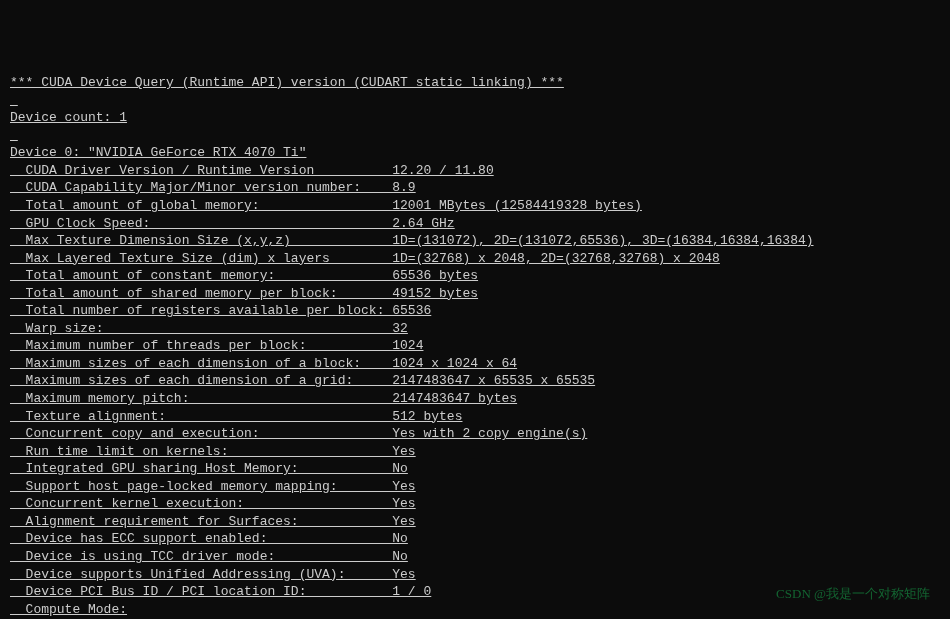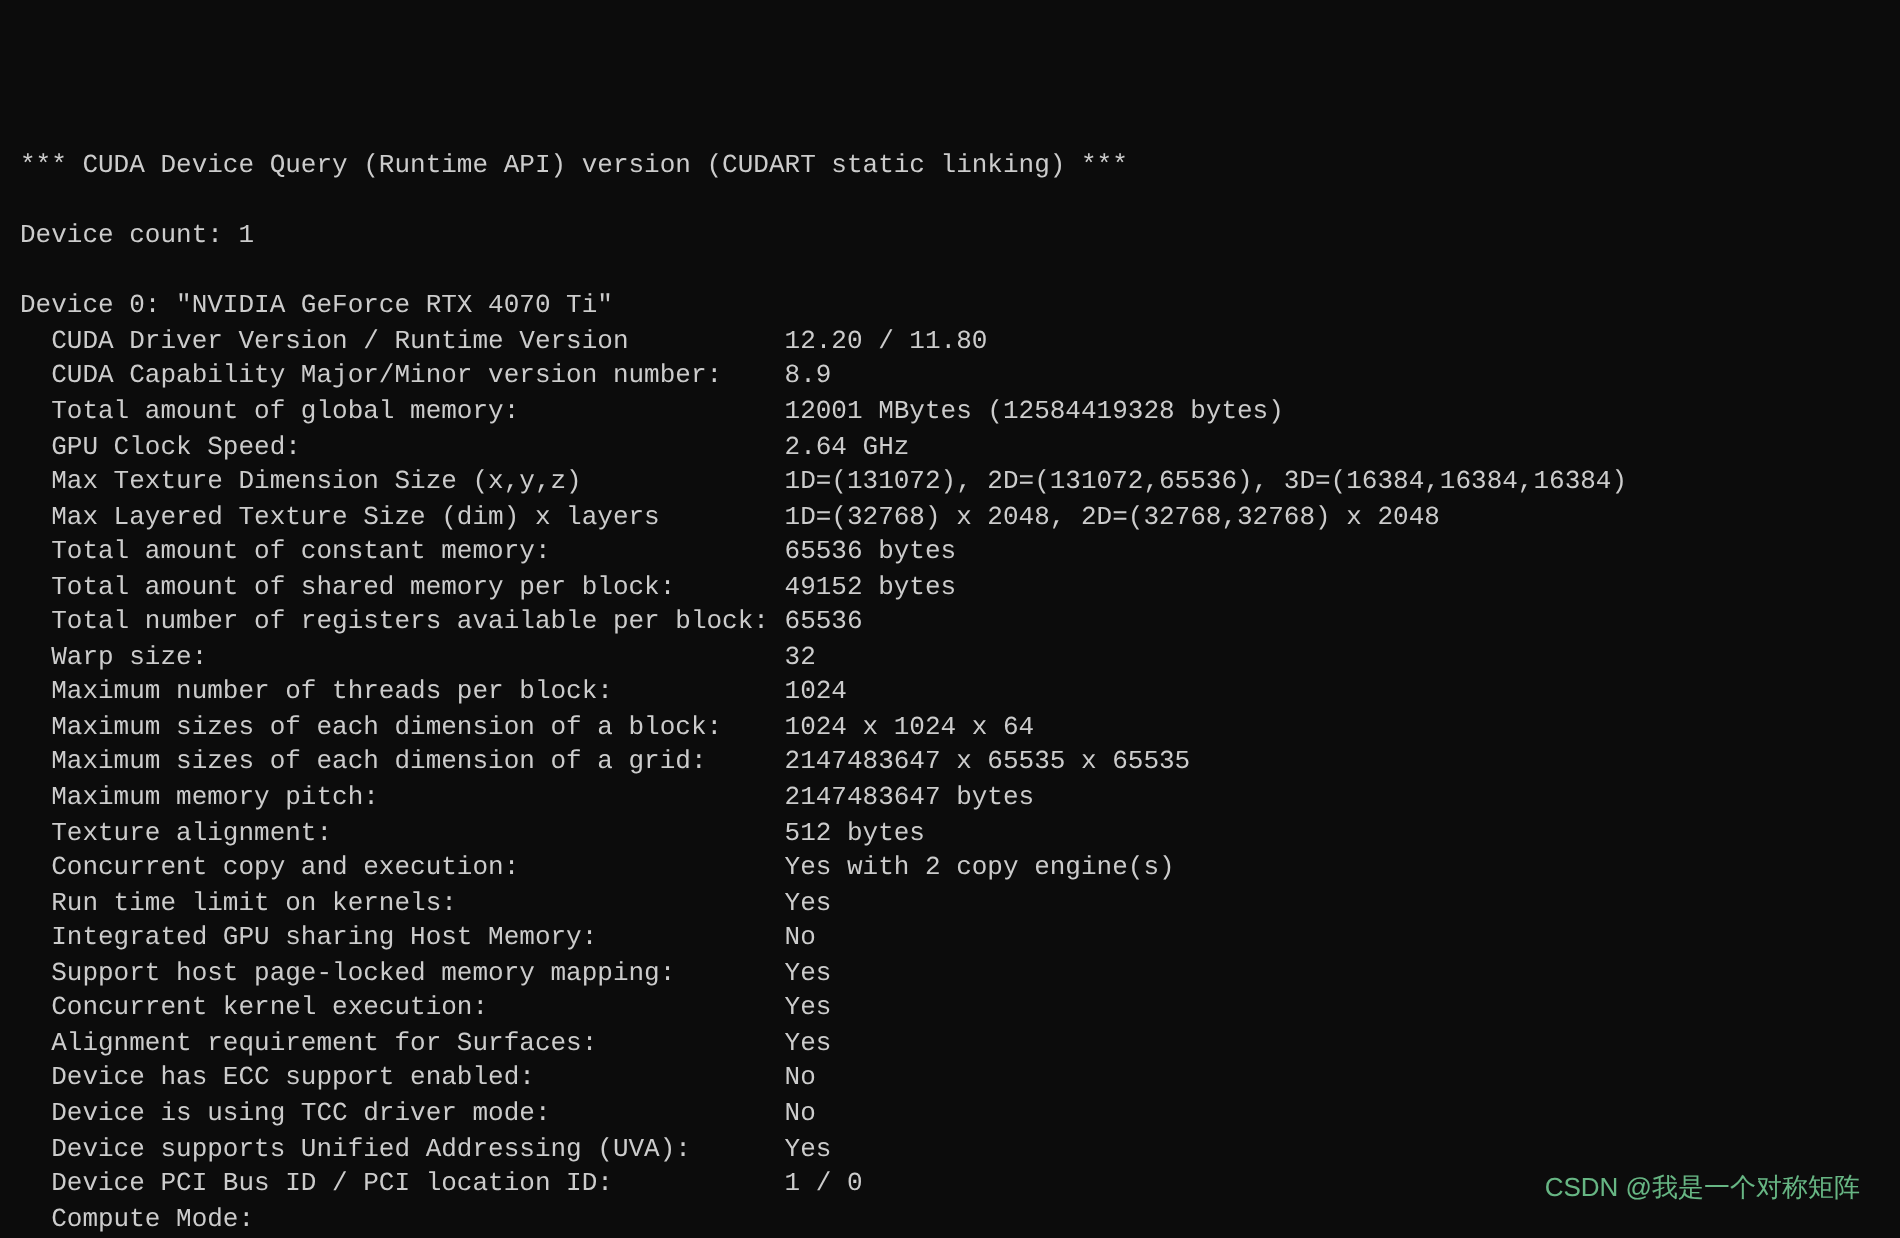--- a/index.html
+++ b/index.html
@@ -14,28 +14,29 @@
       font-size: 13px;
       line-height: 1.35;
       padding: 4px 10px;
       width: 950px;
       height: 619px;
       overflow: hidden;
       white-space: pre;
     }
     .line {
       display: block;
+      text-decoration: underline;
     }
     .watermark {
       position: absolute;
       right: 20px;
       bottom: 16px;
-      color: #86efac;
+      color: #15803d;
       font-size: 13px;
-      font-family: Liberation Sans, sans-serif;
+      font-family: Liberation Serif, serif;
       opacity: 0.75;
       white-space: nowrap;
     }
   </style>
 </head>
 <body>
 
 
 
 <div id="terminal"><div class="line">*** CUDA Device Query (Runtime API) version (CUDART static linking) ***</div><div class="line">&nbsp;</div><div class="line">Device count: 1</div><div class="line">&nbsp;</div><div class="line">Device 0: "NVIDIA GeForce RTX 4070 Ti"</div><div class="line">  CUDA Driver Version / Runtime Version          12.20 / 11.80</div><div class="line">  CUDA Capability Major/Minor version number:    8.9</div><div class="line">  Total amount of global memory:                 12001 MBytes (12584419328 bytes)</div><div class="line">  GPU Clock Speed:                               2.64 GHz</div><div class="line">  Max Texture Dimension Size (x,y,z)             1D=(131072), 2D=(131072,65536), 3D=(16384,16384,16384)</div><div class="line">  Max Layered Texture Size (dim) x layers        1D=(32768) x 2048, 2D=(32768,32768) x 2048</div><div class="line">  Total amount of constant memory:               65536 bytes</div><div class="line">  Total amount of shared memory per block:       49152 bytes</div><div class="line">  Total number of registers available per block: 65536</div><div class="line">  Warp size:                                     32</div><div class="line">  Maximum number of threads per block:           1024</div><div class="line">  Maximum sizes of each dimension of a block:    1024 x 1024 x 64</div><div class="line">  Maximum sizes of each dimension of a grid:     2147483647 x 65535 x 65535</div><div class="line">  Maximum memory pitch:                          2147483647 bytes</div><div class="line">  Texture alignment:                             512 bytes</div><div class="line">  Concurrent copy and execution:                 Yes with 2 copy engine(s)</div><div class="line">  Run time limit on kernels:                     Yes</div><div class="line">  Integrated GPU sharing Host Memory:            No</div><div class="line">  Support host page-locked memory mapping:       Yes</div><div class="line">  Concurrent kernel execution:                   Yes</div><div class="line">  Alignment requirement for Surfaces:            Yes</div><div class="line">  Device has ECC support enabled:                No</div><div class="line">  Device is using TCC driver mode:               No</div><div class="line">  Device supports Unified Addressing (UVA):      Yes</div><div class="line">  Device PCI Bus ID / PCI location ID:           1 / 0</div><div class="line">  Compute Mode:</div><div class="line">     Default (multiple host threads can use ::cudaSetDevice() with device simultaneously)</div></div>

